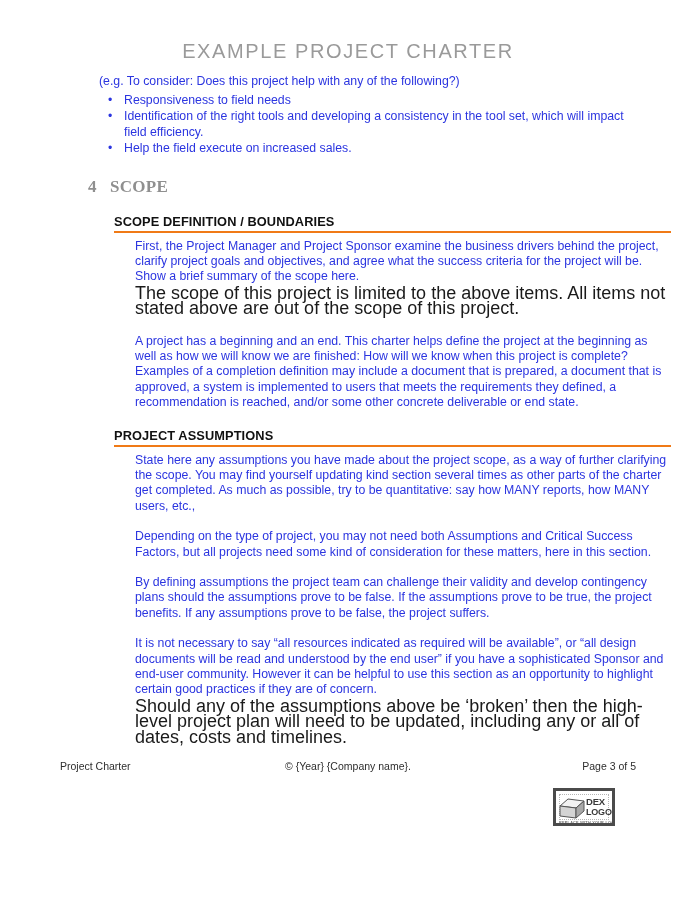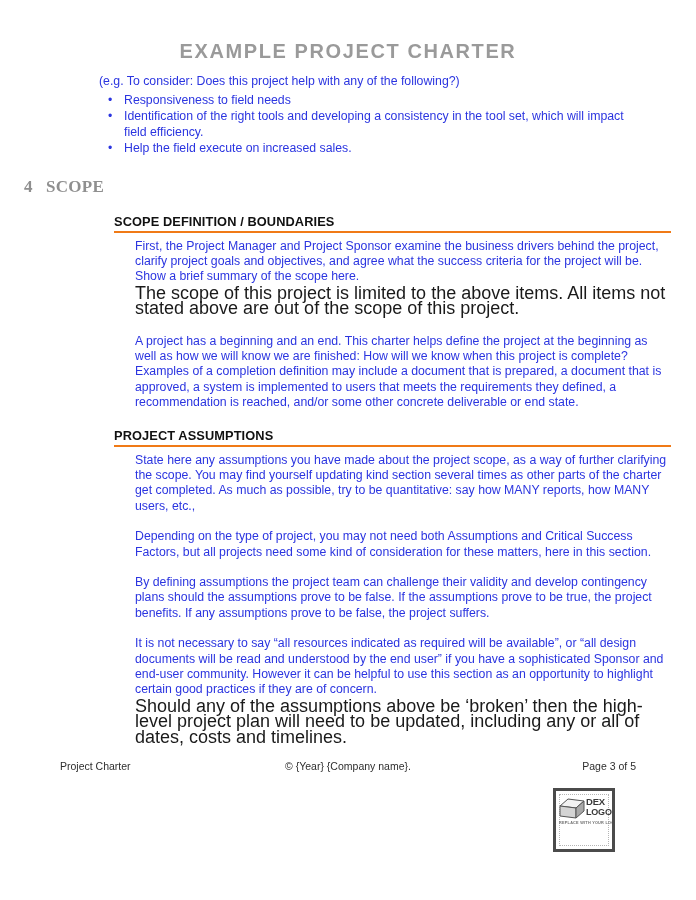--- a/index.html
+++ b/index.html
@@ -25,21 +25,21 @@
   .doc-title {
     position: absolute;
     top: 40px;
     left: 0;
     width: 696px;
     text-align: center;
     font-family: "Liberation Sans", sans-serif;
     font-size: 20px;
     letter-spacing: 1.6px;
     color: #9a9a9a;
-    font-weight: 700;
+    font-weight: 400;
     white-space: nowrap;
   }
 
   
   .content {
     position: absolute;
     top: 74px;
     left: 0;
     width: 696px;
   }
@@ -71,21 +71,21 @@
     left: 108px;
     top: 0;
     color: #2b35e0;
     font-size: 12.3px;
     line-height: 15.5px;
   }
 
   
   .chapter {
     margin: 20px 0 0 0;
-    padding-left: 24px;
+    padding-left: 88px;
     font-family: "Liberation Serif", serif;
     font-weight: bold;
     font-size: 17px;
     color: #8f8f8f;
     letter-spacing: 0.3px;
   }
   .chapter .num {
     display: inline-block;
     width: 22px;
   }
@@ -159,21 +159,21 @@
     right: 60px;
     top: 0;
   }
 
   
   .logo-box {
     position: absolute;
     left: 553px;
     top: 28px;
     width: 62px;
-    height: 64px;
+    height: 38px;
     background: #ffffff;
     border: 3px solid #4b4b4b;
     box-sizing: border-box;
     overflow: hidden;
   }
   .logo-inner {
     position: absolute;
     left: 3px;
     top: 3px;
     right: 3px;

